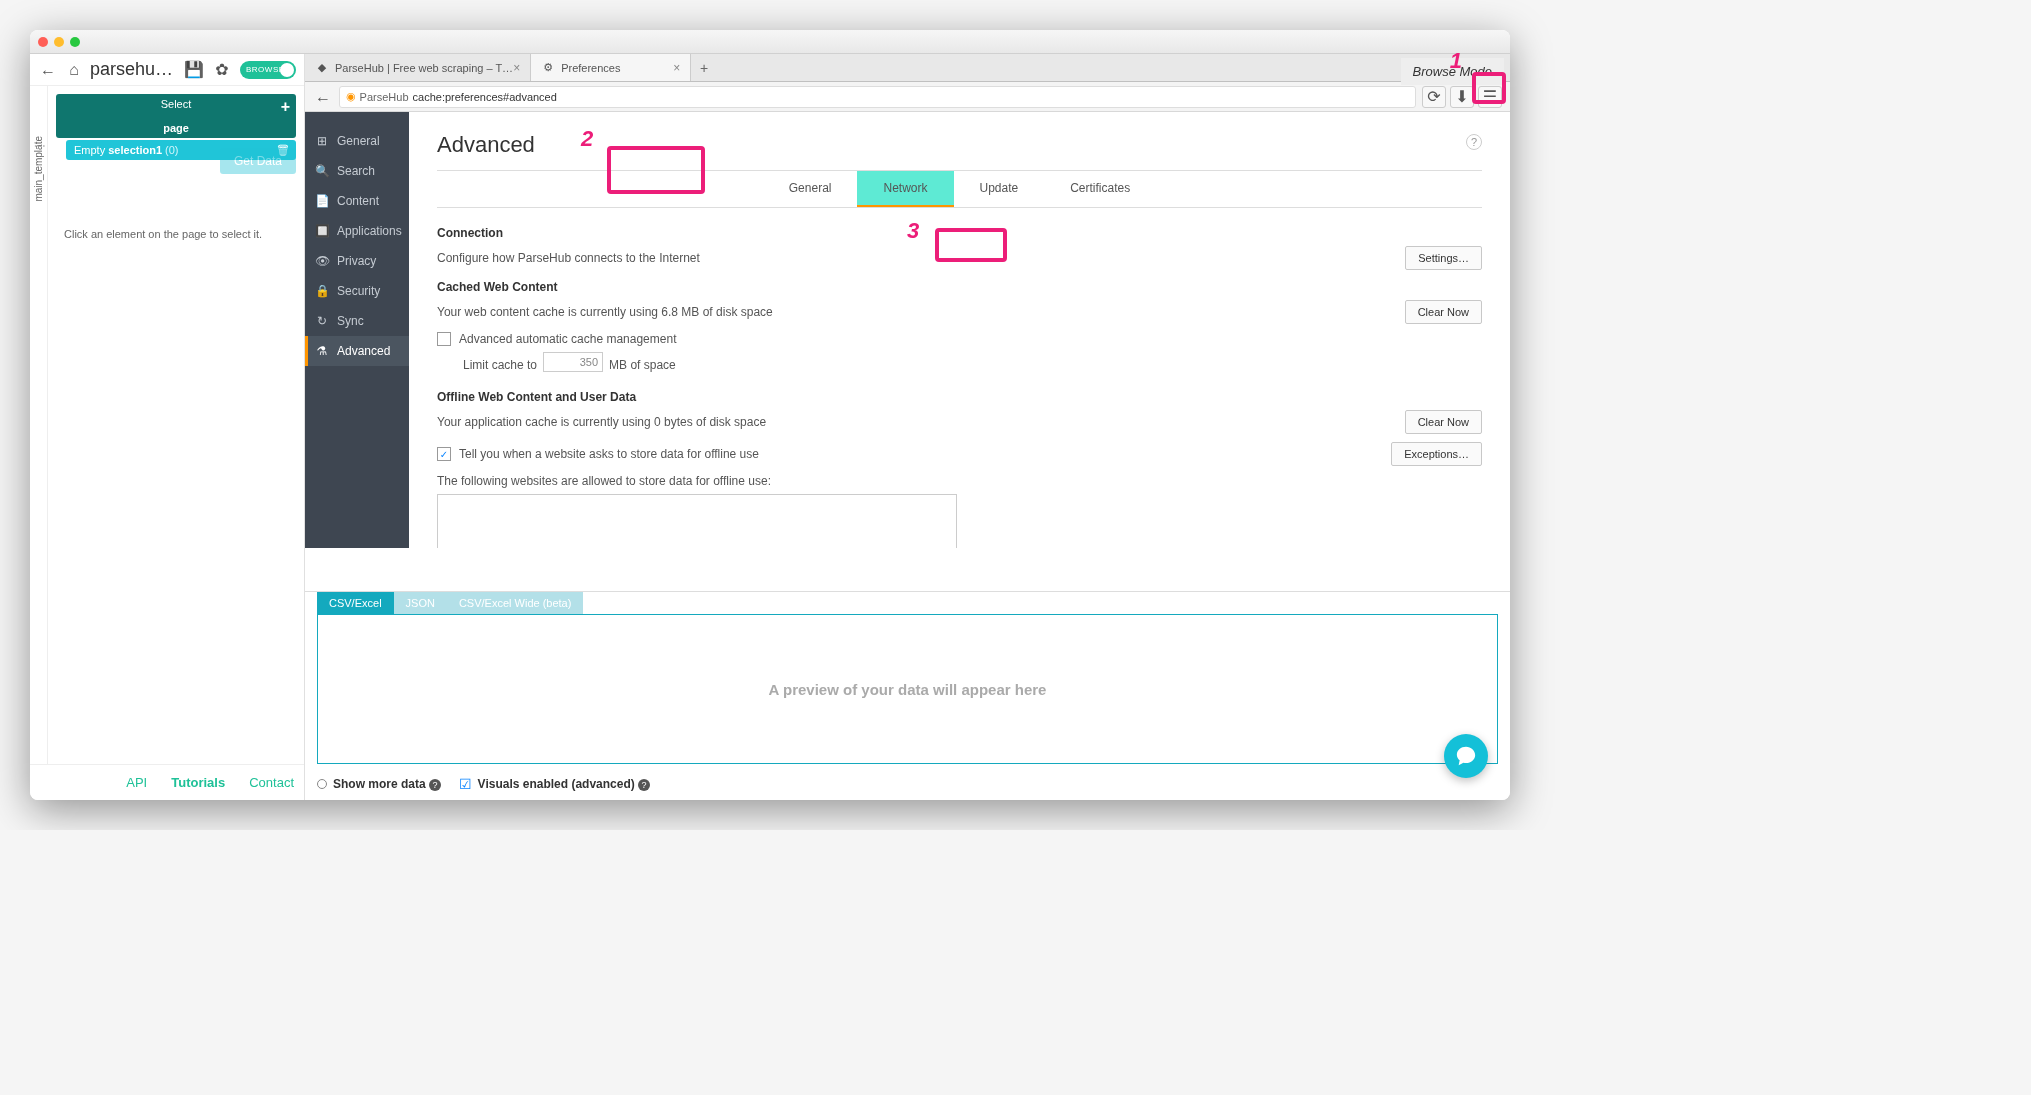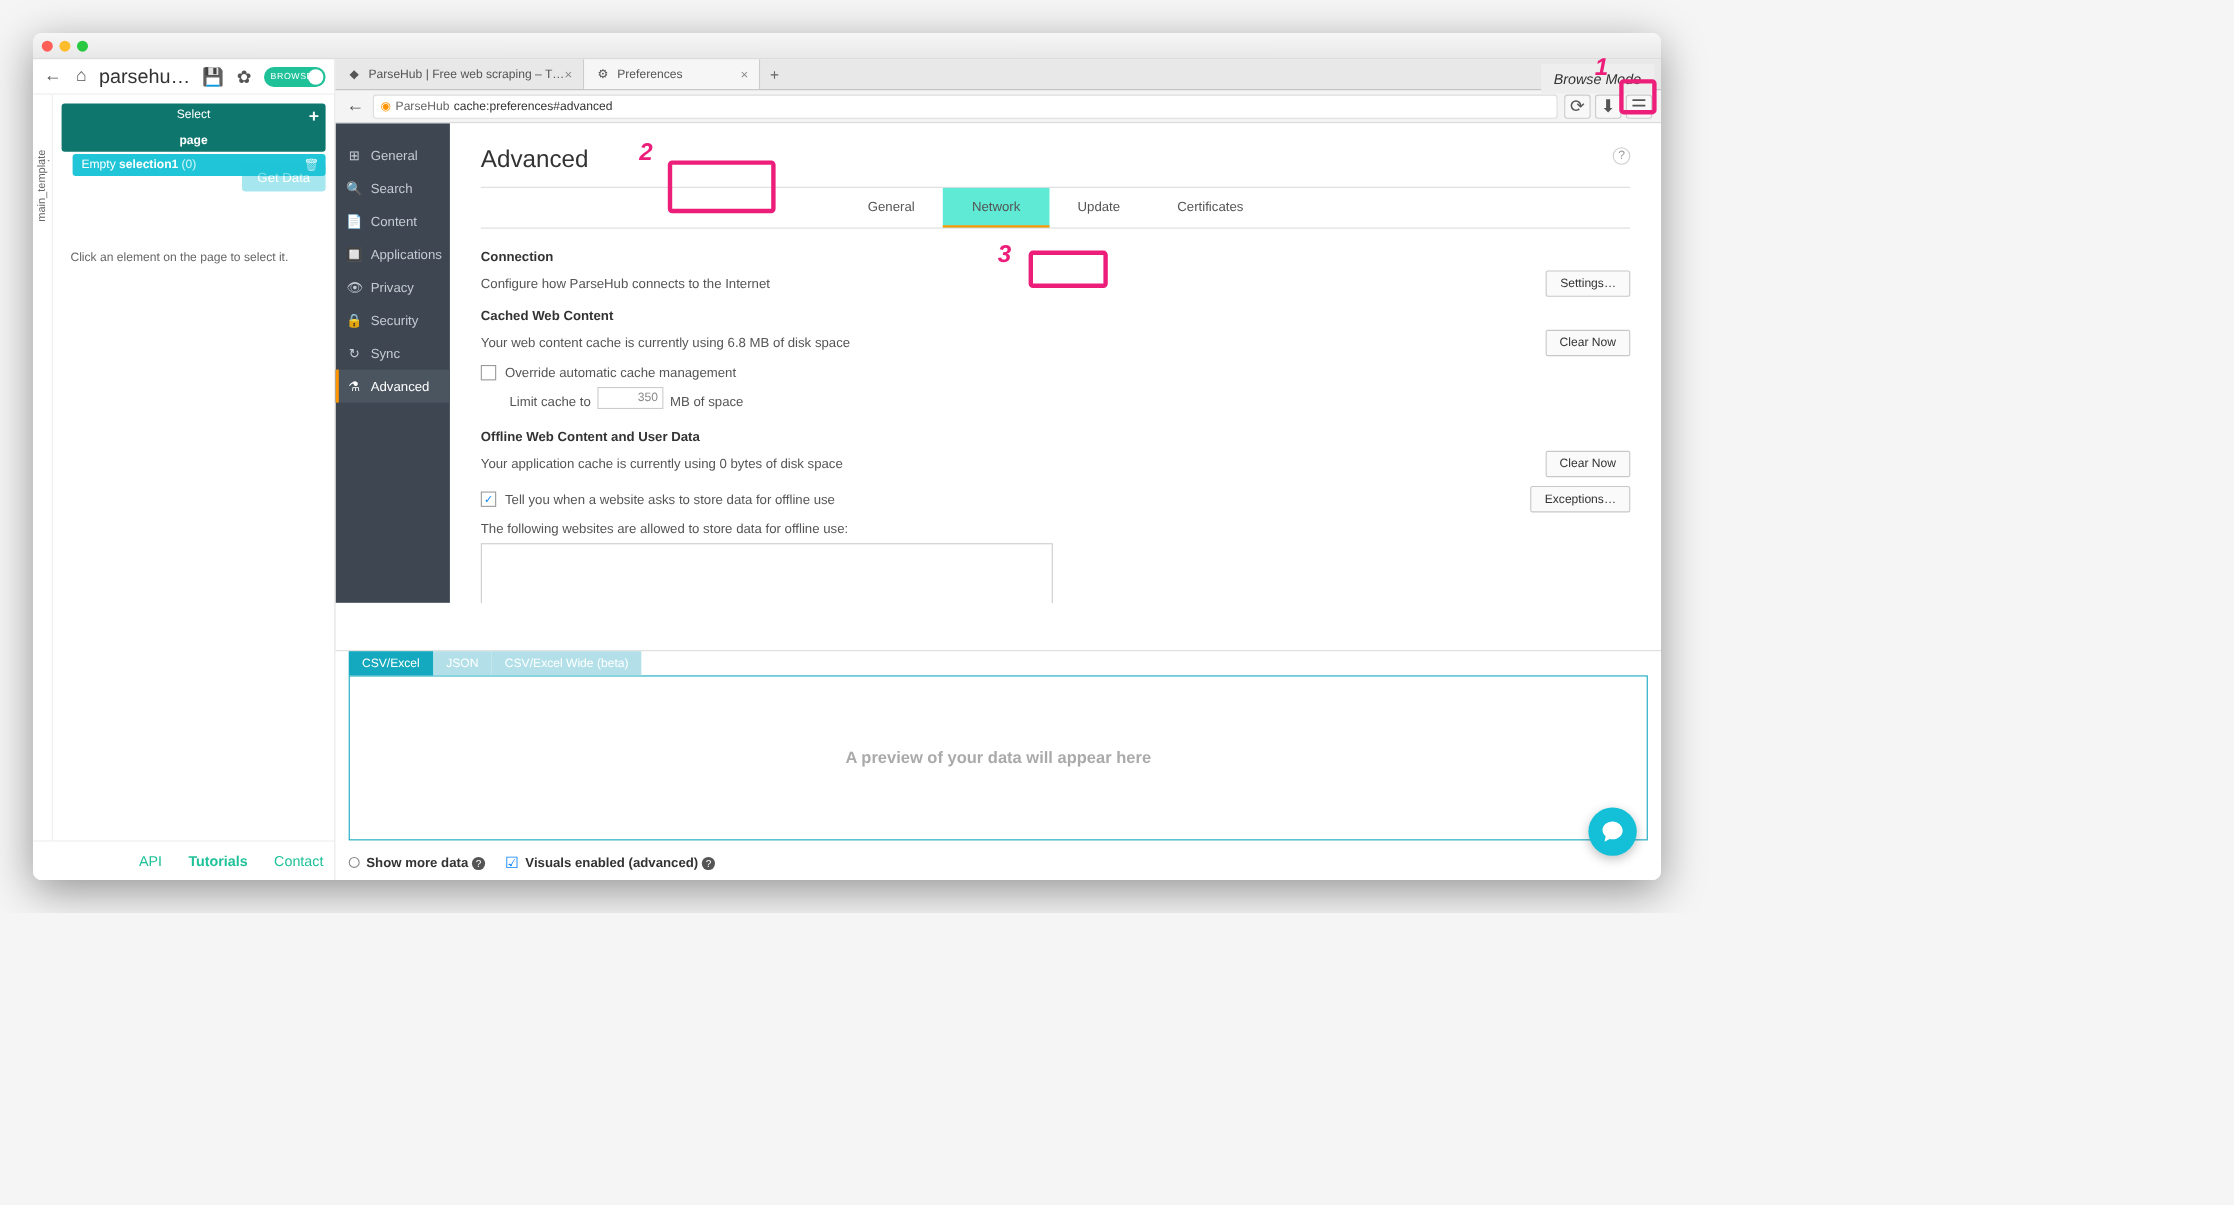--- a/index.html
+++ b/index.html
@@ -240,21 +240,21 @@
             <div class="callout-num" style="left:498px; top:106px;">3</div>
             <div class="callout" style="left:526px; top:116px; width:72px; height:34px;"></div>
 
             <div class="section-h">Cached Web Content</div>
             <div class="section-row">
               <p>Your web content cache is currently using 6.8 MB of disk space</p>
               <button class="btn">Clear Now</button>
             </div>
             <div class="cb-row">
               <div class="cb"></div>
-              <span>Override automatic cache management</span>
+              <span>Advanced automatic cache management</span>
             </div>
             <div class="limit-row">
               <span>Limit cache to</span>
               <input class="limit-input" value="350" style="">
               <span>MB of space</span>
             </div>
 
             <div class="section-h" style="margin-top:18px">Offline Web Content and User Data</div>
             <div class="section-row">
               <p>Your application cache is currently using 0 bytes of disk space</p>

